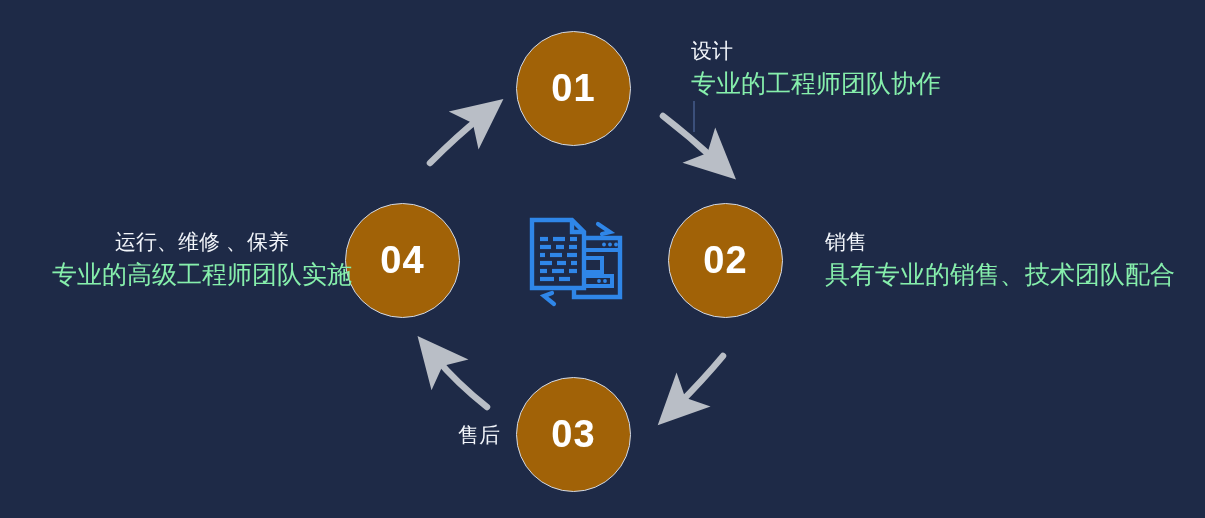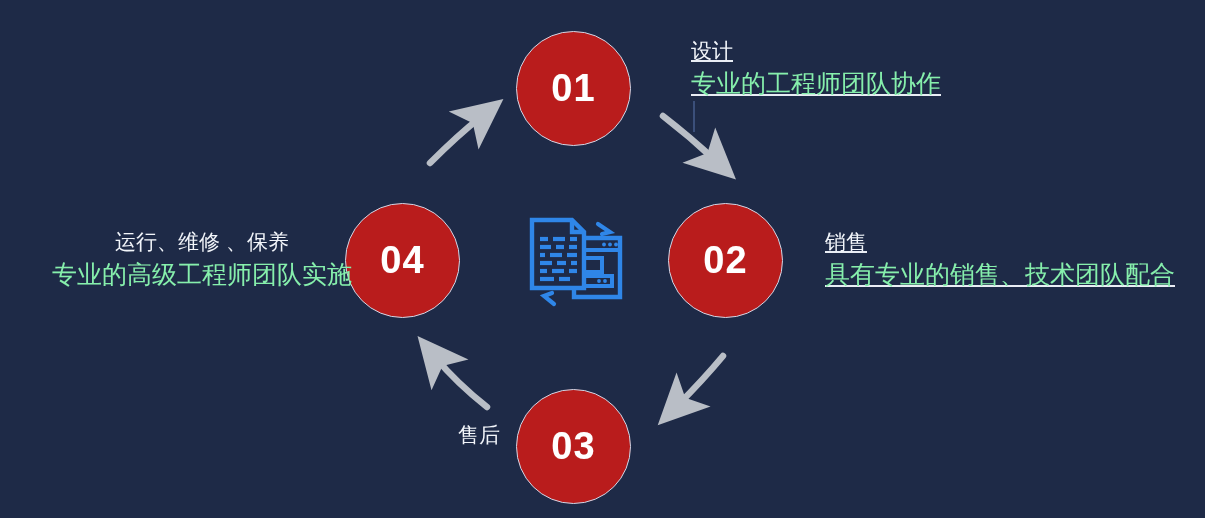--- a/index.html
+++ b/index.html
@@ -19,21 +19,21 @@
     position: absolute;
     left: 0;
     top: 0;
     width: 1205px;
     height: 518px;
     pointer-events: none;
   }
   .node {
     position: absolute;
     border-radius: 50%;
-    background: #b91c1c;
+    background: #a16207;
     border: 1.5px solid #cfd8e8;
     box-sizing: border-box;
     display: flex;
     align-items: center;
     justify-content: center;
     color: #ffffff;
     font-size: 38px;
     font-weight: bold;
     letter-spacing: 1px;
     text-shadow: 0 0 1px rgba(255,255,255,0.25);
@@ -48,31 +48,31 @@
   .label .title {
     display: block;
     font-size: 21px;
     color: #f2f5fa;
   }
   .label .desc {
     display: block;
     font-size: 25px;
     color: #86efac;
   }
-  .label.right { text-align: left; text-decoration: underline; }
+  .label.right { text-align: left; }
   .label.left  { text-align: right; }
 
   #label-01 { left: 691px; top: 36px; }
   #label-02 { left: 825px; top: 227px; }
   #label-03 { right: 705px; top: 420px; text-align: center; }
   #label-04 { right: 853px; top: 227px; text-align: center; }
 
   #node-01 { left: 516px; top: 31px;  width: 115px; height: 115px; }
   #node-02 { left: 668px; top: 203px; width: 115px; height: 115px; }
-  #node-03 { left: 516px; top: 389px; width: 115px; height: 115px; }
+  #node-03 { left: 516px; top: 377px; width: 115px; height: 115px; }
   #node-04 { left: 345px; top: 203px; width: 115px; height: 115px; }
 
   #center-icon {
     position: absolute;
     left: 520px;
     top: 208px;
     width: 110px;
     height: 110px;
   }
   .tick {

